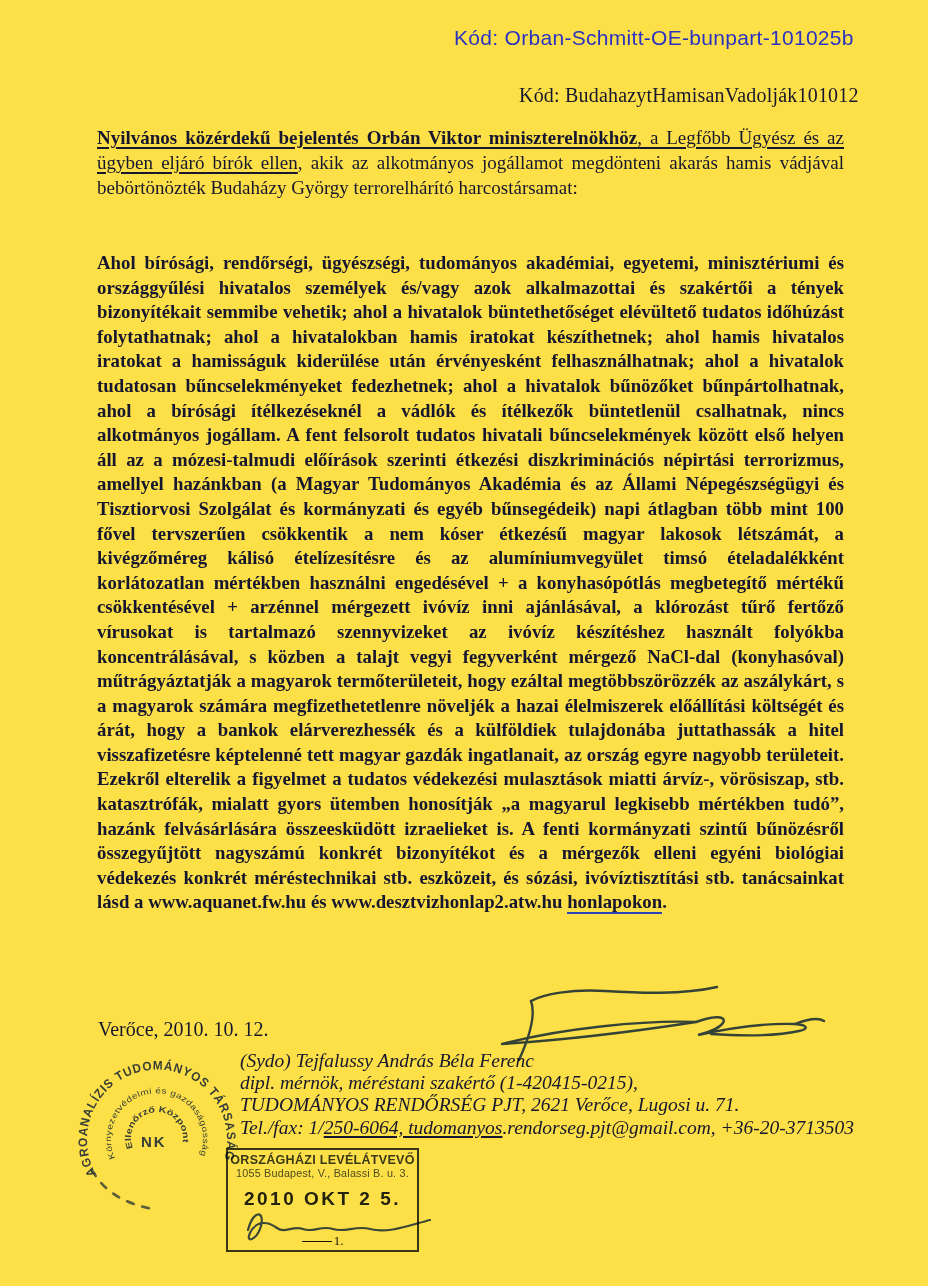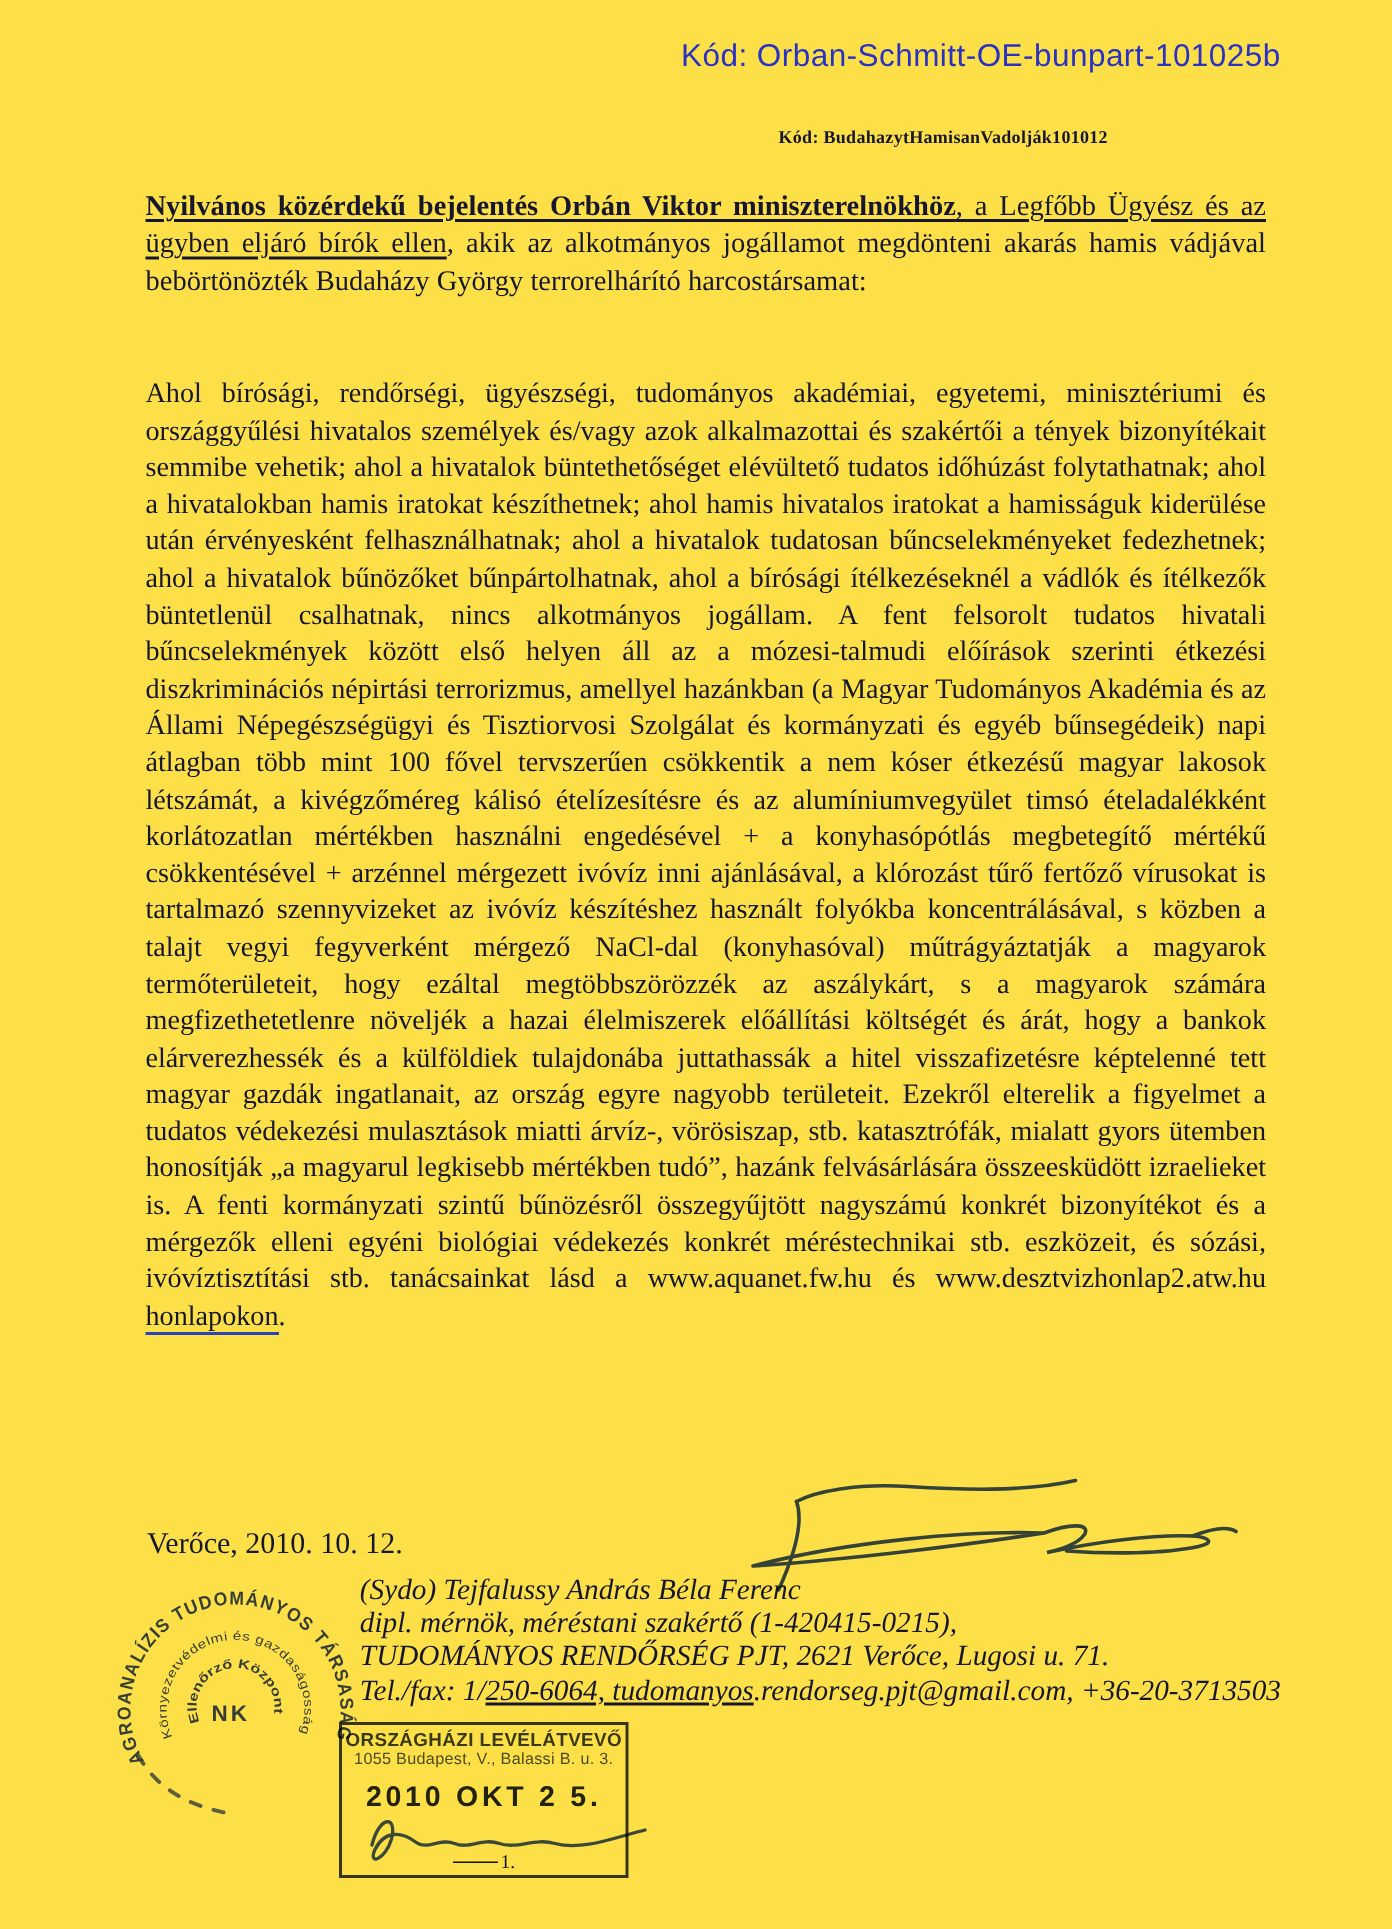--- a/index.html
+++ b/index.html
@@ -7,34 +7,34 @@
     position:relative; width:928px; height:1286px; margin:0 auto;
     background:#fde047; overflow:hidden;
     font-family:"Liberation Serif", serif; color:#16162e;
   }
   
   .code-blue {
     position:absolute; left:454px; top:26px;
     font-family:"Liberation Sans", sans-serif; font-size:21px;
     color:#2a32c4; letter-spacing:.3px;
   }
-  .code-black { position:absolute; left:519px; top:84px; font-size:12px; letter-spacing:.2px;font-weight:bold; }
+  .code-black { position:absolute; left:519px; top:84px; font-size:20px; letter-spacing:.2px; }
 
   
   .heading {
     position:absolute; left:97px; top:125px; width:747px; margin:0;
     font-size:19px; line-height:25px; text-align:justify;
   }
   .h-b { font-weight:bold; text-decoration:underline; text-decoration-thickness:2px; text-underline-offset:3px; }
   .h-u { text-decoration:underline; text-decoration-thickness:1.5px; text-underline-offset:3px; }
 
   
   .bodytext {
     position:absolute; left:97px; top:251px; width:747px; margin:0;
-    font-size:18.8px; line-height:24.6px; text-align:justify;
+    font-size:18.8px; line-height:24.6px; text-align:justify;font-weight:bold;
   }
   .pen-u { border-bottom:2px solid #2b43b8; }
 
   .dateline { position:absolute; left:98px; top:1018px; font-size:20px;text-align:center; }
 
   .sigblock {
     position:absolute; right:74px; top:1050px; text-align:left;
     font-size:19.5px; line-height:22.2px; white-space:nowrap;font-style:italic;
   }
   .tel-u { text-decoration:underline; text-decoration-thickness:1.6px; text-underline-offset:2px; }

